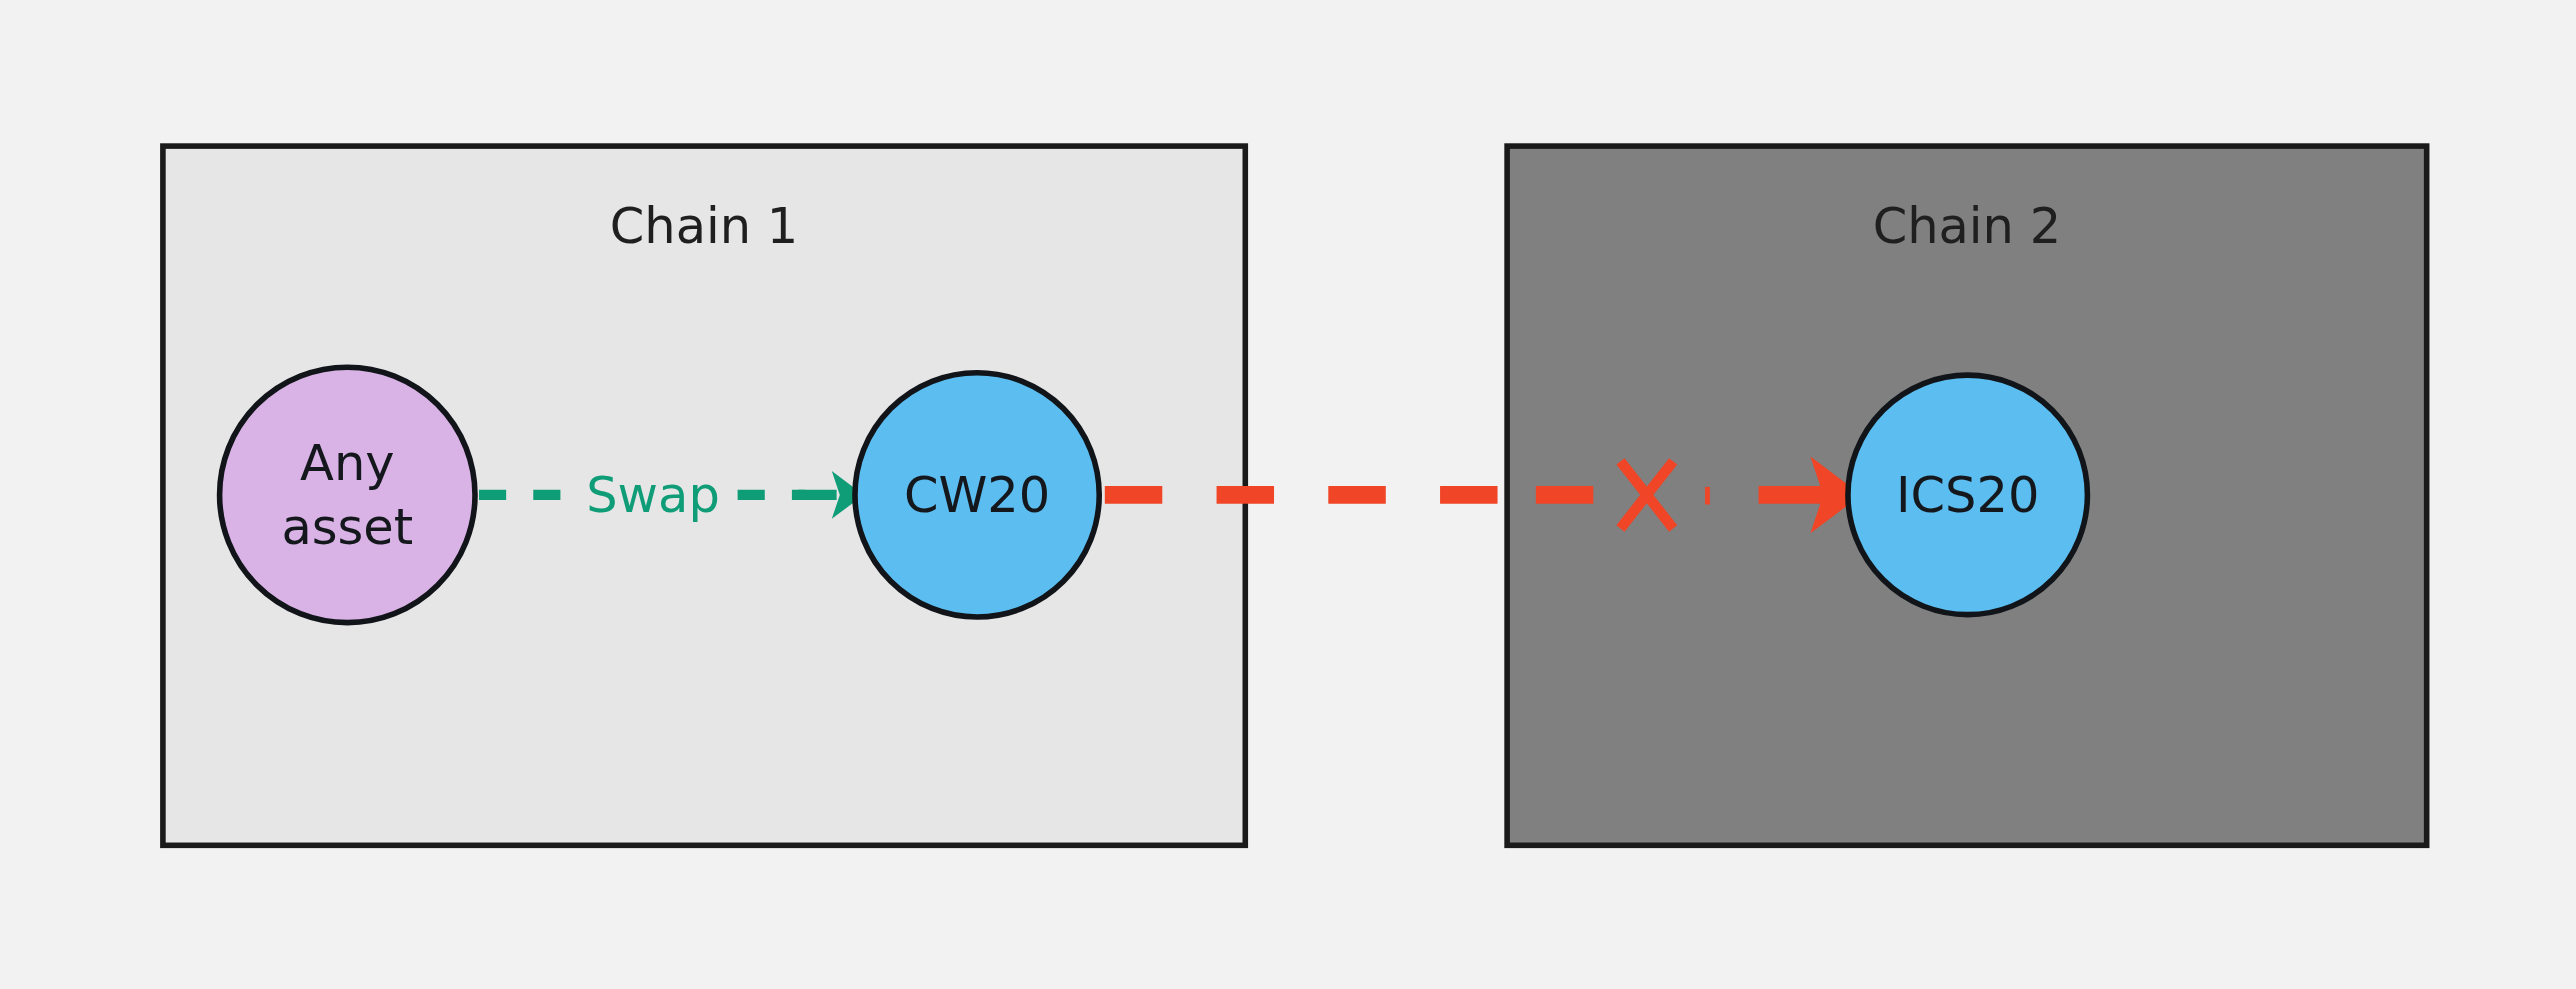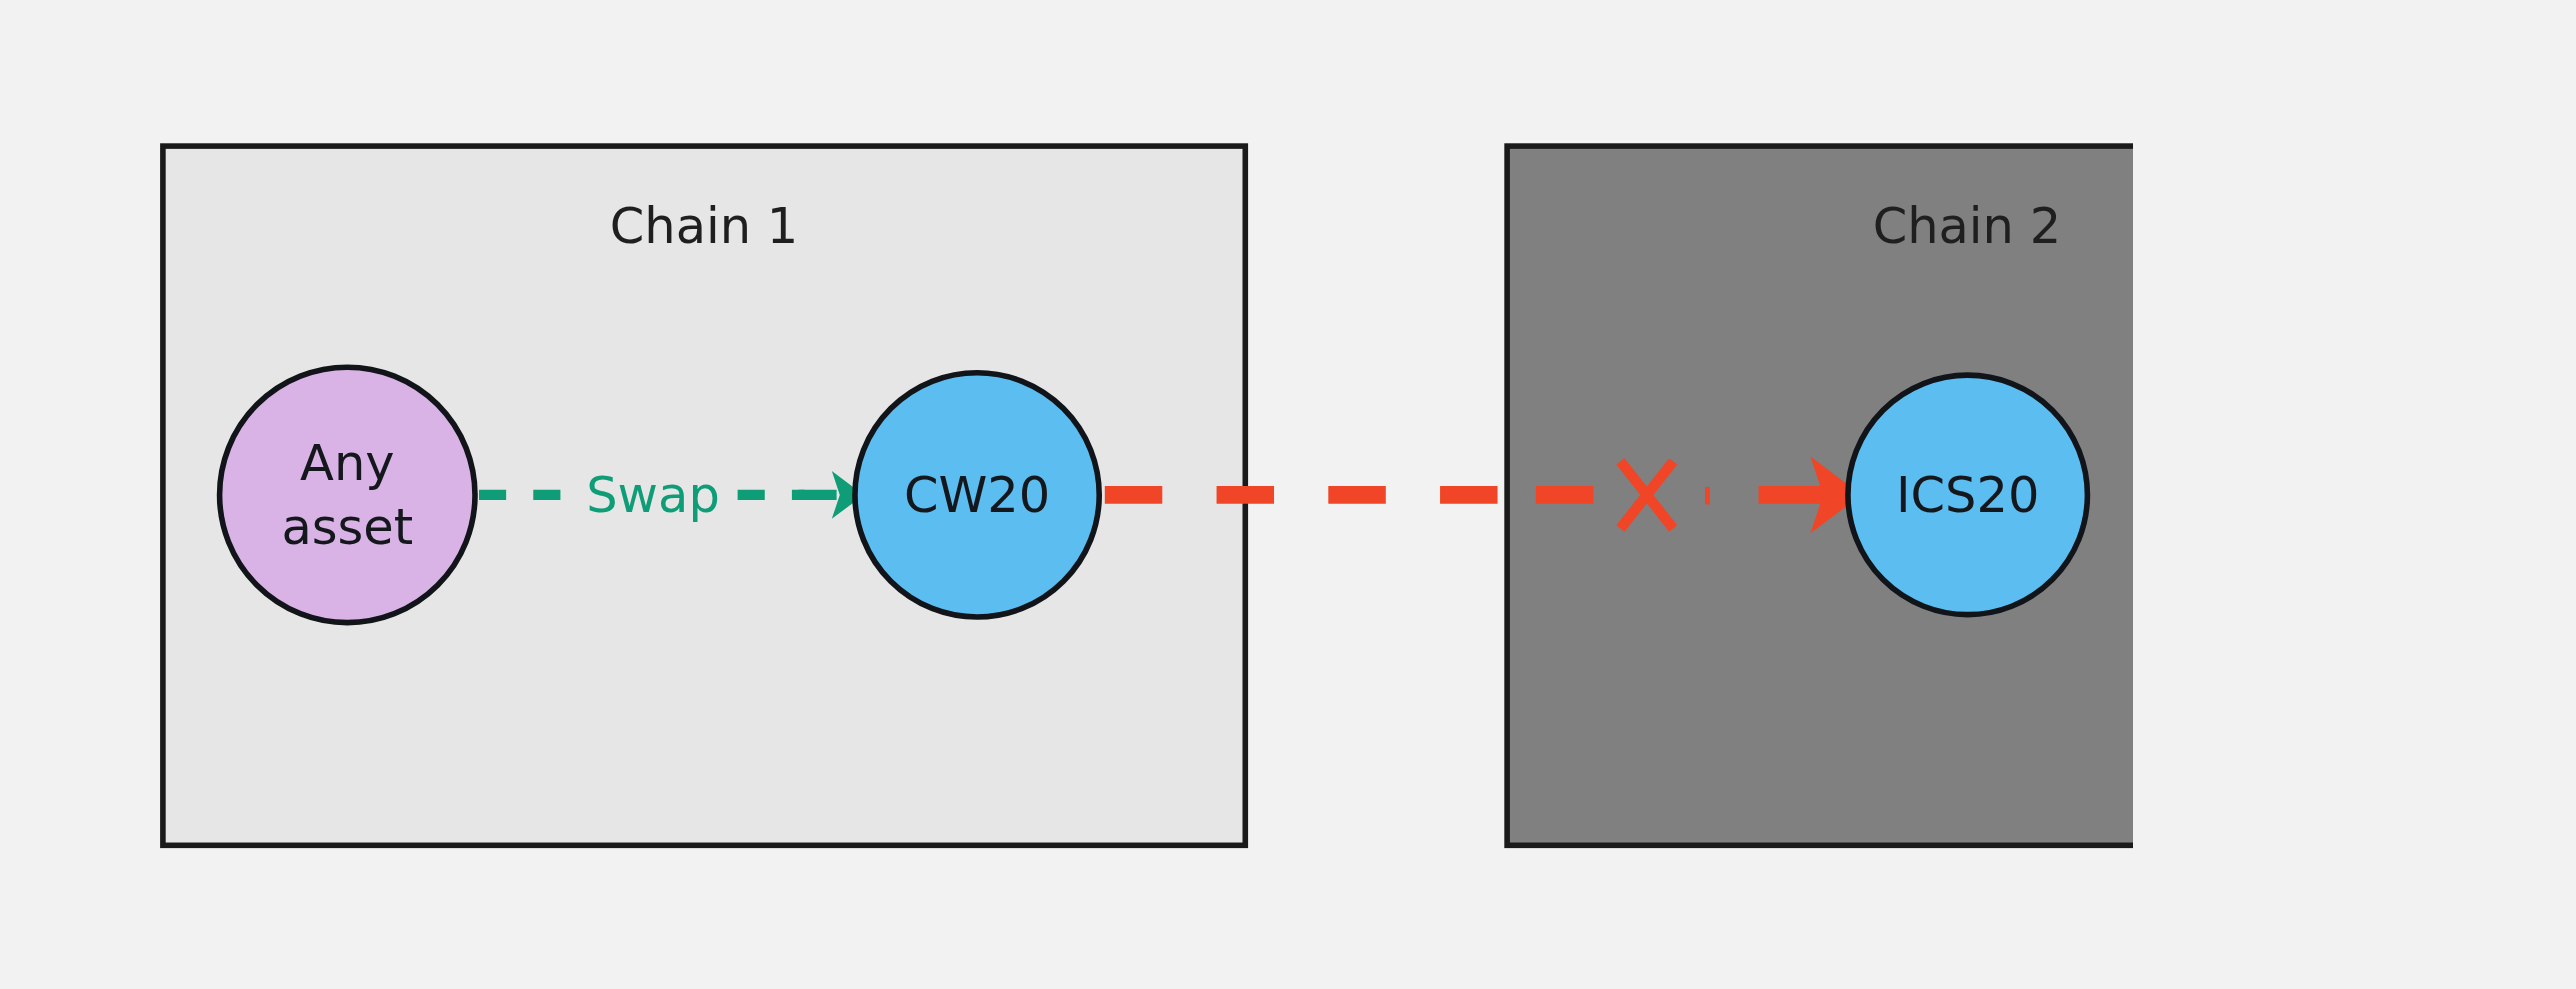--- a/index.html
+++ b/index.html
@@ -5,21 +5,21 @@
   html, body {
     margin: 0;
     padding: 0;
     background: #f2f2f2;
   }
   body {
     font-family: "DejaVu Sans", "Liberation Sans", sans-serif;
   }
   #stage {
     position: relative;
-    width: 2133px;
+    width: 2576px;
     height: 989px;
     background: #f2f2f2;
     overflow: hidden;
   }
   #diagram-svg {
     position: absolute;
     left: 0;
     top: 0;
     width: 2576px;
     height: 989px;

